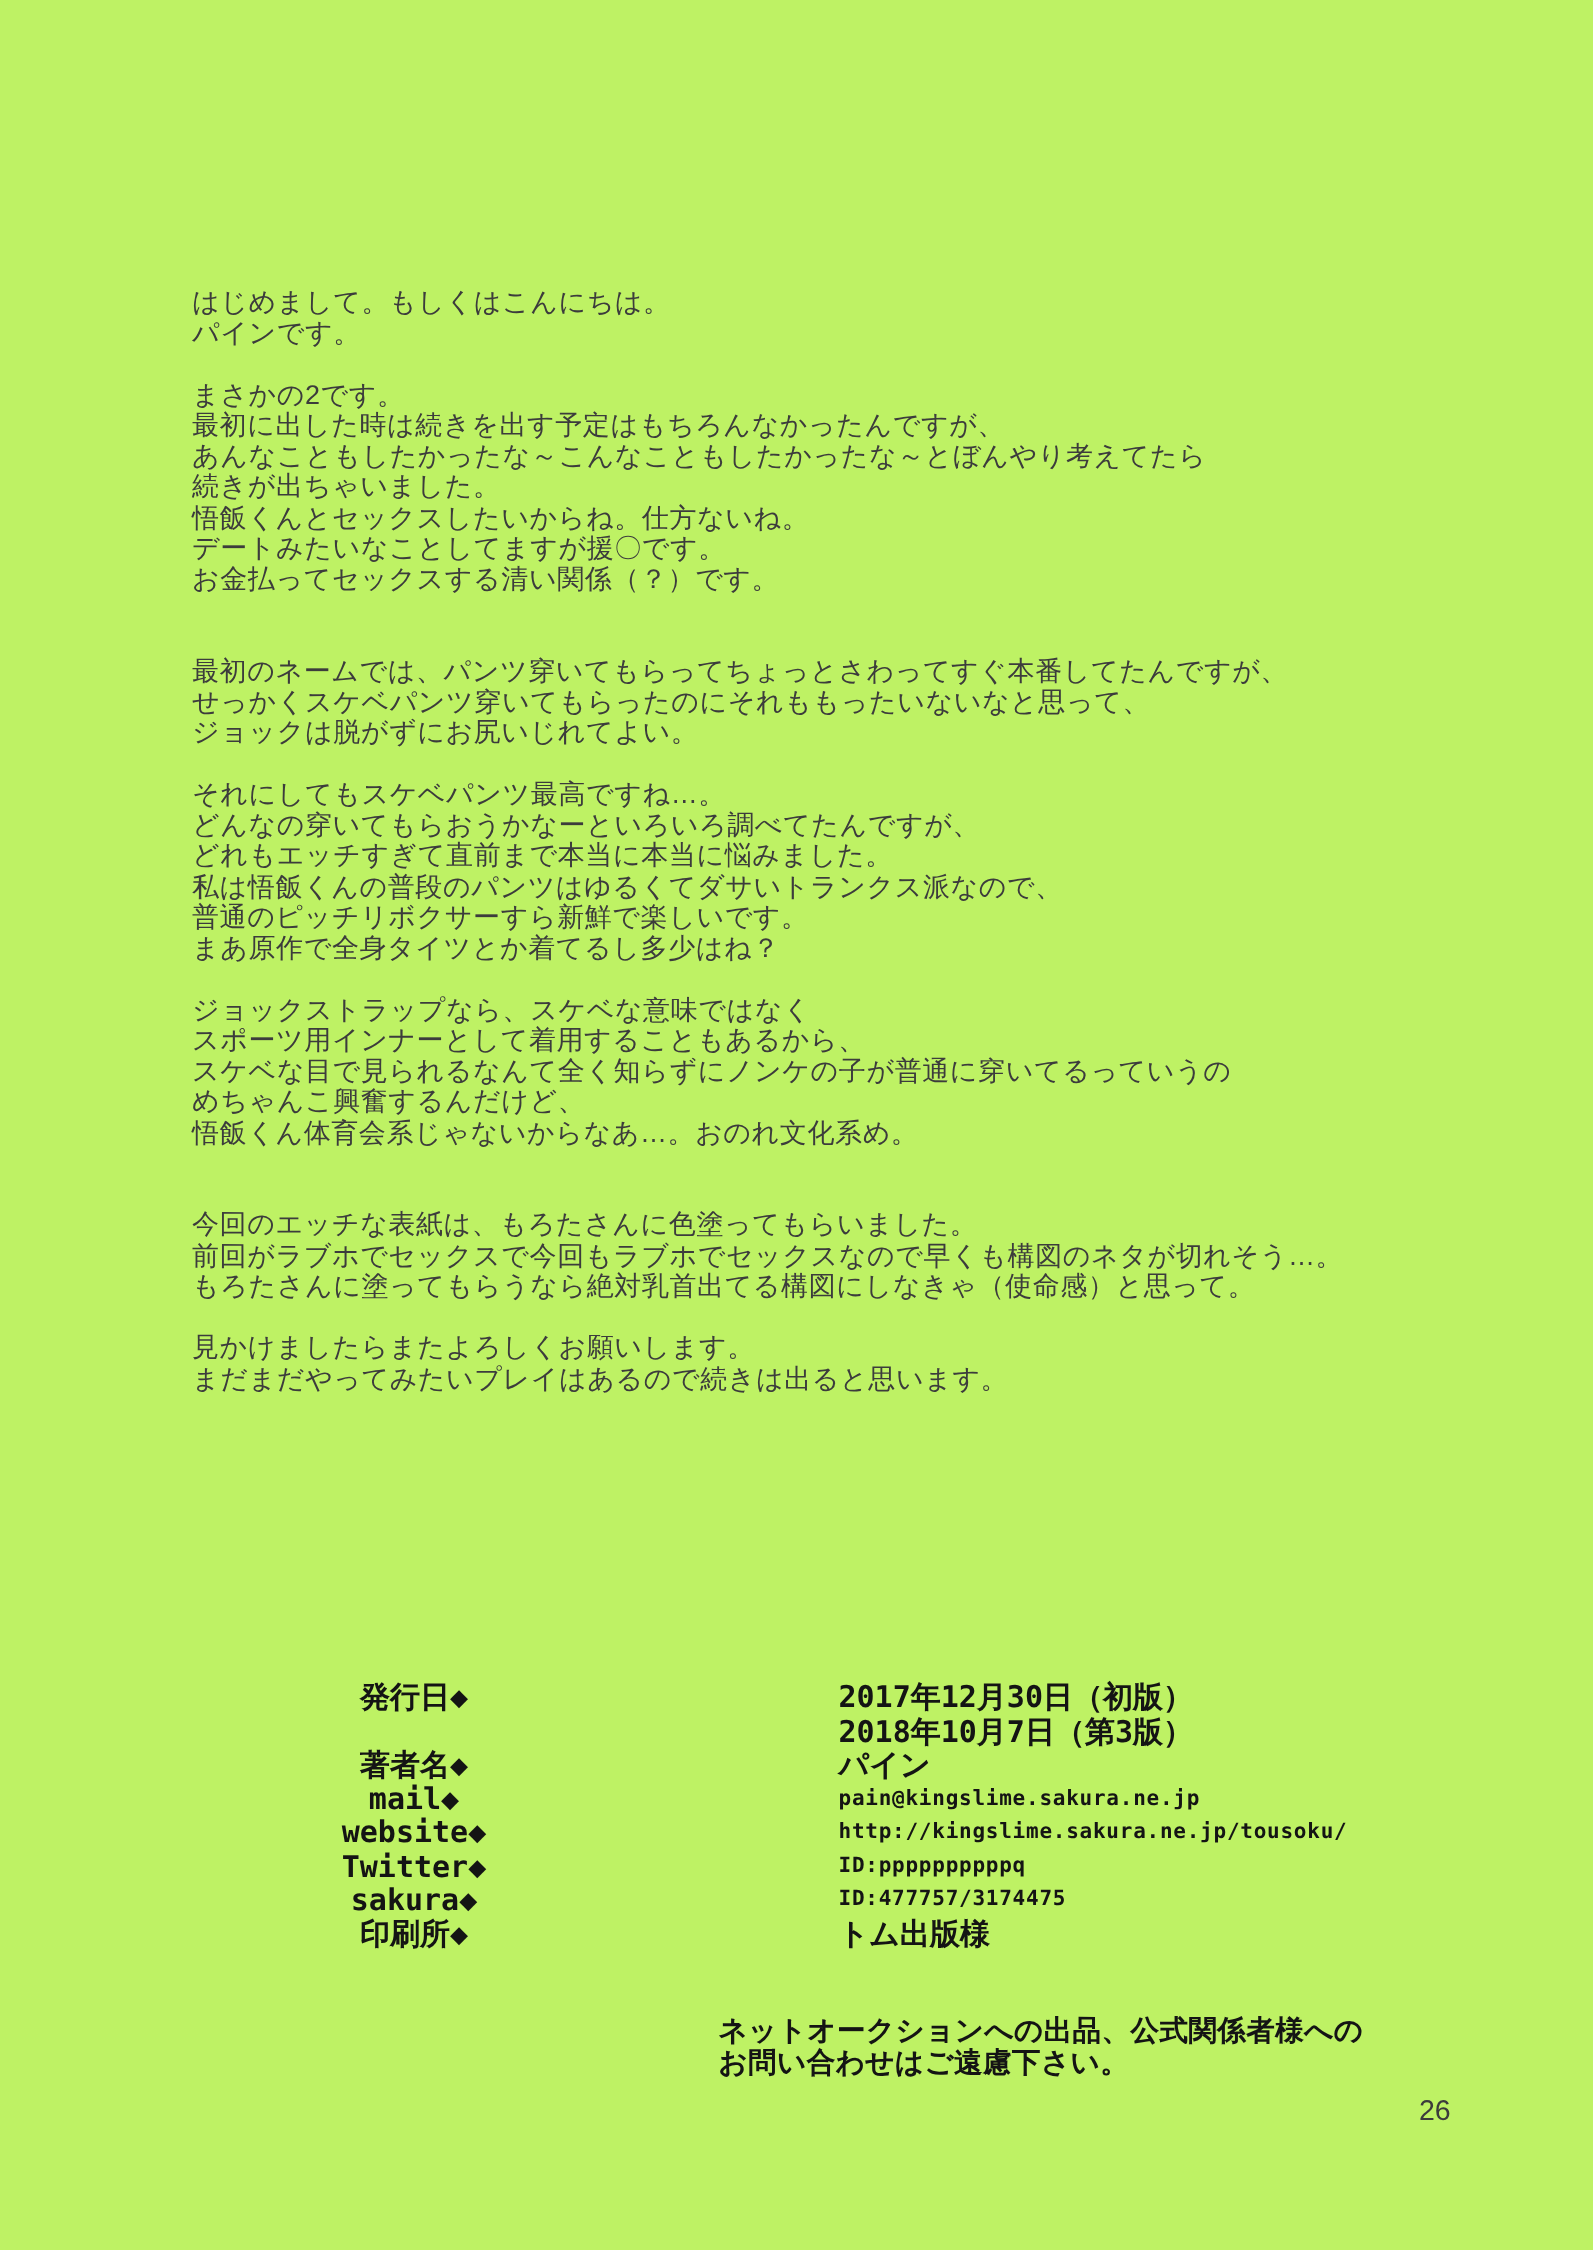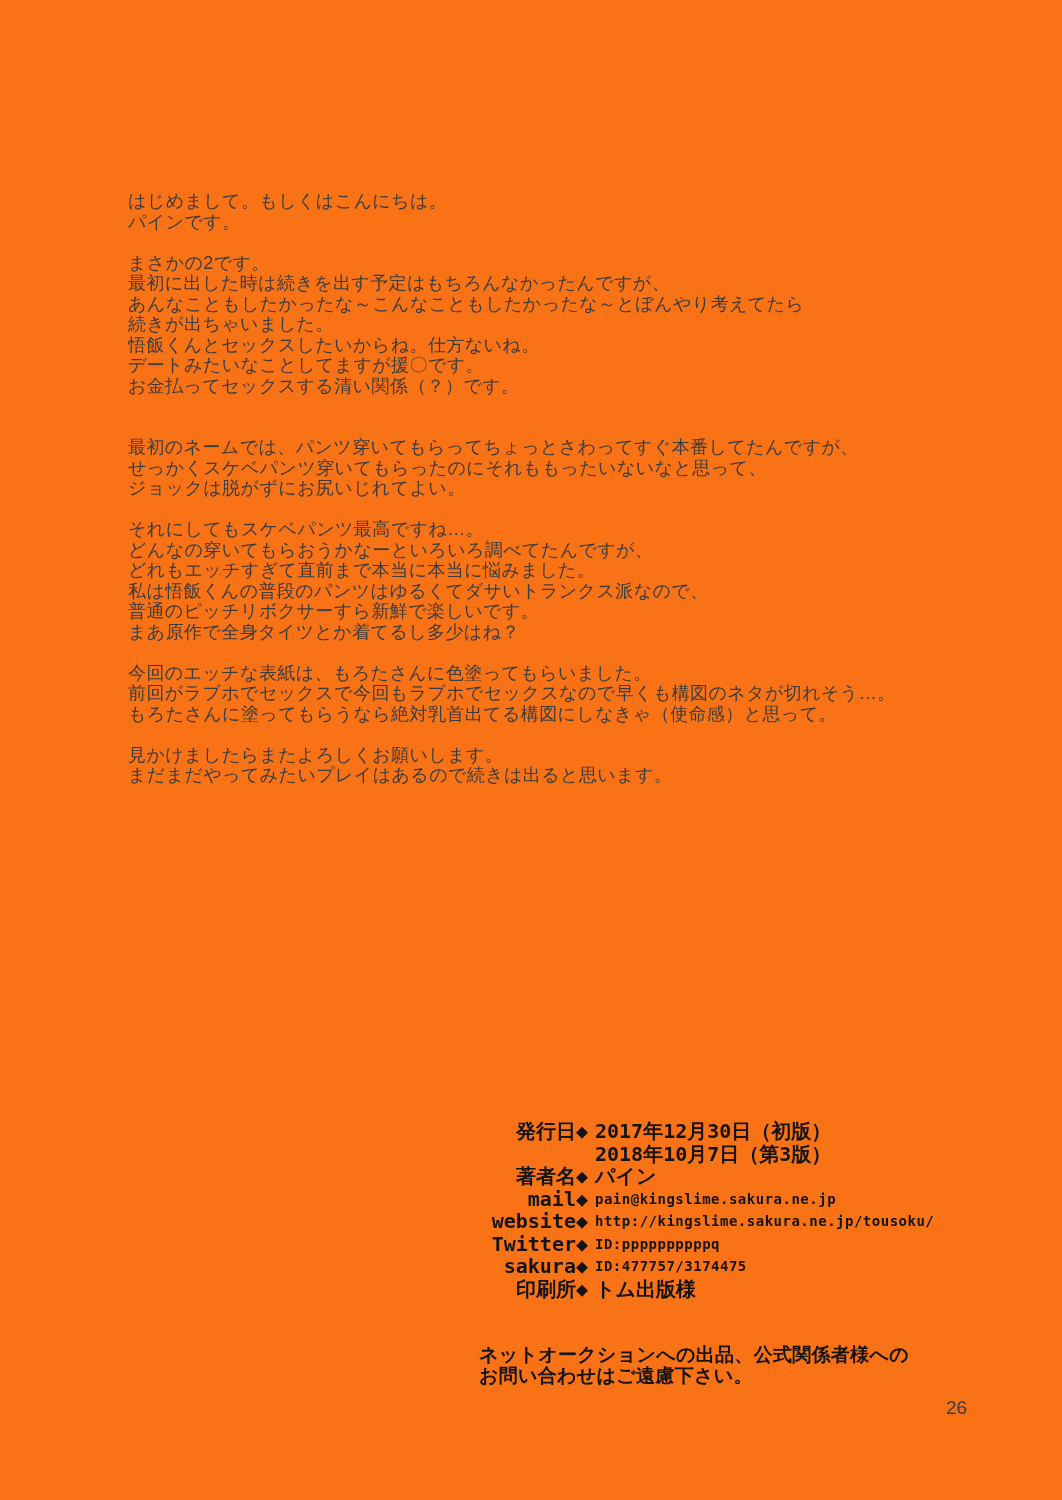--- a/index.html
+++ b/index.html
@@ -4,21 +4,21 @@
 <style>
   html, body {
     margin: 0;
     padding: 0;
     background: #ffffff;
   }
   .page {
     position: relative;
     width: 1062px;
     height: 1500px;
-    background: #f97316;
+    background: #bef264;
     overflow: hidden;
     font-family: "Liberation Sans", sans-serif;
   }
   .body-text {
     position: absolute;
     left: 128px;
     top: 191px;
     width: 880px;
     font-size: 18px;
     line-height: 20.5px;
@@ -42,24 +42,23 @@
     color: #141414;
     font-size: 20px;
   }
   .colophon-row {
     display: flex;
     height: 22.5px;
     line-height: 22.5px;
   }
   .colophon-label {
     width: 552px;
-    text-align: right;
+    text-align: center;
     white-space: nowrap;
     flex: none;
-    margin-left: 36px;
   }
   .colophon-value {
     margin-left: 7px;
     white-space: nowrap;
   }
   .colophon-value.latin {
     font-size: 14px;
     letter-spacing: 0.5px;
   }
   .notice {
@@ -110,20 +109,27 @@
 
     <div class="para gap1">
       <div class="line">それにしてもスケベパンツ最高ですね…。</div>
       <div class="line">どんなの穿いてもらおうかなーといろいろ調べてたんですが、</div>
       <div class="line">どれもエッチすぎて直前まで本当に本当に悩みました。</div>
       <div class="line">私は悟飯くんの普段のパンツはゆるくてダサいトランクス派なので、</div>
       <div class="line">普通のピッチリボクサーすら新鮮で楽しいです。</div>
       <div class="line">まあ原作で全身タイツとか着てるし多少はね？</div>
     </div>
 
+    <div class="para gap2">
+      <div class="line">ジョックストラップなら、スケベな意味ではなく</div>
+      <div class="line">スポーツ用インナーとして着用することもあるから、</div>
+      <div class="line">スケベな目で見られるなんて全く知らずにノンケの子が普通に穿いてるっていうの</div>
+      <div class="line">めちゃんこ興奮するんだけど、</div>
+      <div class="line">悟飯くん体育会系じゃないからなあ…。おのれ文化系め。</div>
+    </div>
 
     <div class="para gap1">
       <div class="line">今回のエッチな表紙は、もろたさんに色塗ってもらいました。</div>
       <div class="line">前回がラブホでセックスで今回もラブホでセックスなので早くも構図のネタが切れそう…。</div>
       <div class="line">もろたさんに塗ってもらうなら絶対乳首出てる構図にしなきゃ（使命感）と思って。</div>
     </div>
 
     <div class="para">
       <div class="line">見かけましたらまたよろしくお願いします。</div>
       <div class="line">まだまだやってみたいプレイはあるので続きは出ると思います。</div>

